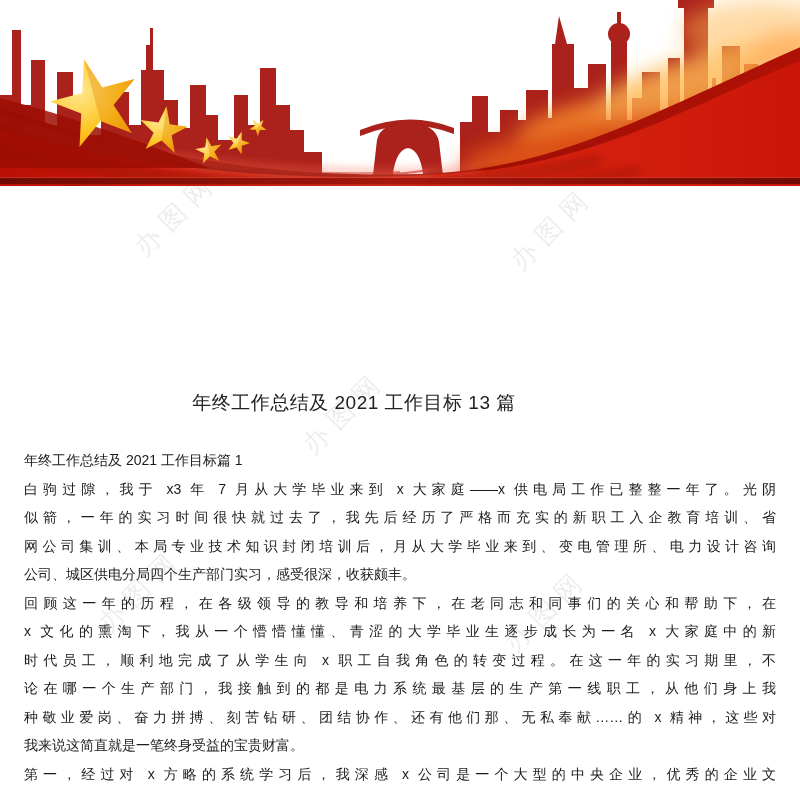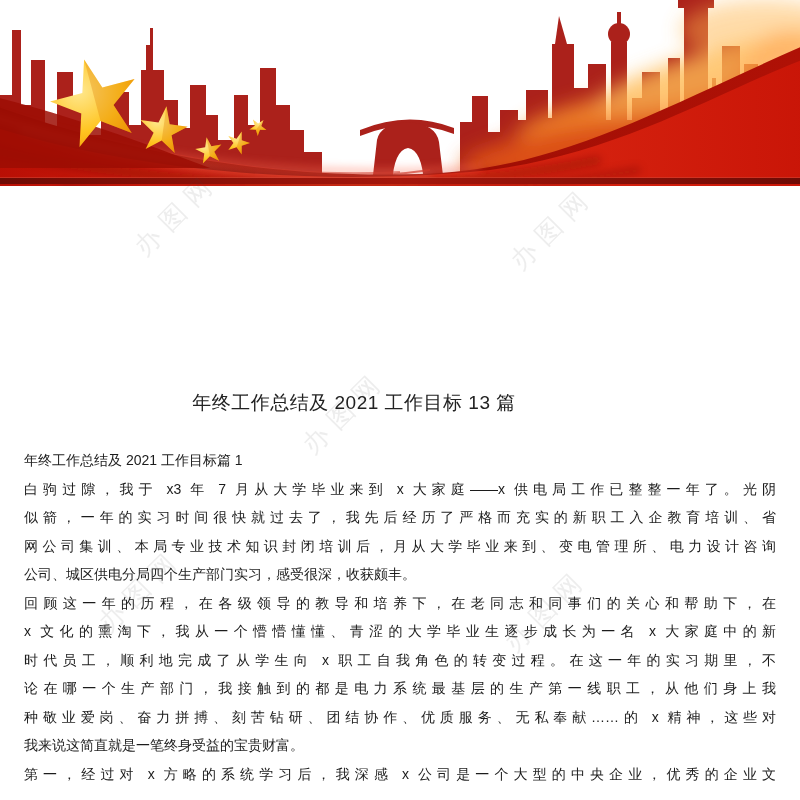--- a/index.html
+++ b/index.html
@@ -142,18 +142,18 @@
   <div class="doc-body">
     <div class="line end">年终工作总结及 2021 工作目标篇 1</div>
     <div class="line fill">白驹过隙，我于 x3 年 7 月从大学毕业来到 x 大家庭——x 供电局工作已整整一年了。光阴</div>
     <div class="line fill">似箭，一年的实习时间很快就过去了，我先后经历了严格而充实的新职工入企教育培训、省</div>
     <div class="line fill">网公司集训、本局专业技术知识封闭培训后，月从大学毕业来到、变电管理所、电力设计咨询</div>
     <div class="line end">公司、城区供电分局四个生产部门实习，感受很深，收获颇丰。</div>
     <div class="line fill">回顾这一年的历程，在各级领导的教导和培养下，在老同志和同事们的关心和帮助下，在</div>
     <div class="line fill">x 文化的熏淘下，我从一个懵懵懂懂、青涩的大学毕业生逐步成长为一名 x 大家庭中的新</div>
     <div class="line fill">时代员工，顺利地完成了从学生向 x 职工自我角色的转变过程。在这一年的实习期里，不</div>
     <div class="line fill">论在哪一个生产部门，我接触到的都是电力系统最基层的生产第一线职工，从他们身上我</div>
-    <div class="line fill">种敬业爱岗、奋力拼搏、刻苦钻研、团结协作、优质服务、无私奉献……的 x 精神，这些对</div>
+    <div class="line fill">种敬业爱岗、奋力拼搏、刻苦钻研、团结协作、还有他们那、无私奉献……的 x 精神，这些对</div>
     <div class="line end">我来说这简直就是一笔终身受益的宝贵财富。</div>
     <div class="line fill">第一，经过对 x 方略的系统学习后，我深感 x 公司是一个大型的中央企业，优秀的企业文</div>
   </div>
 
 </div>
 
 </body></html>

